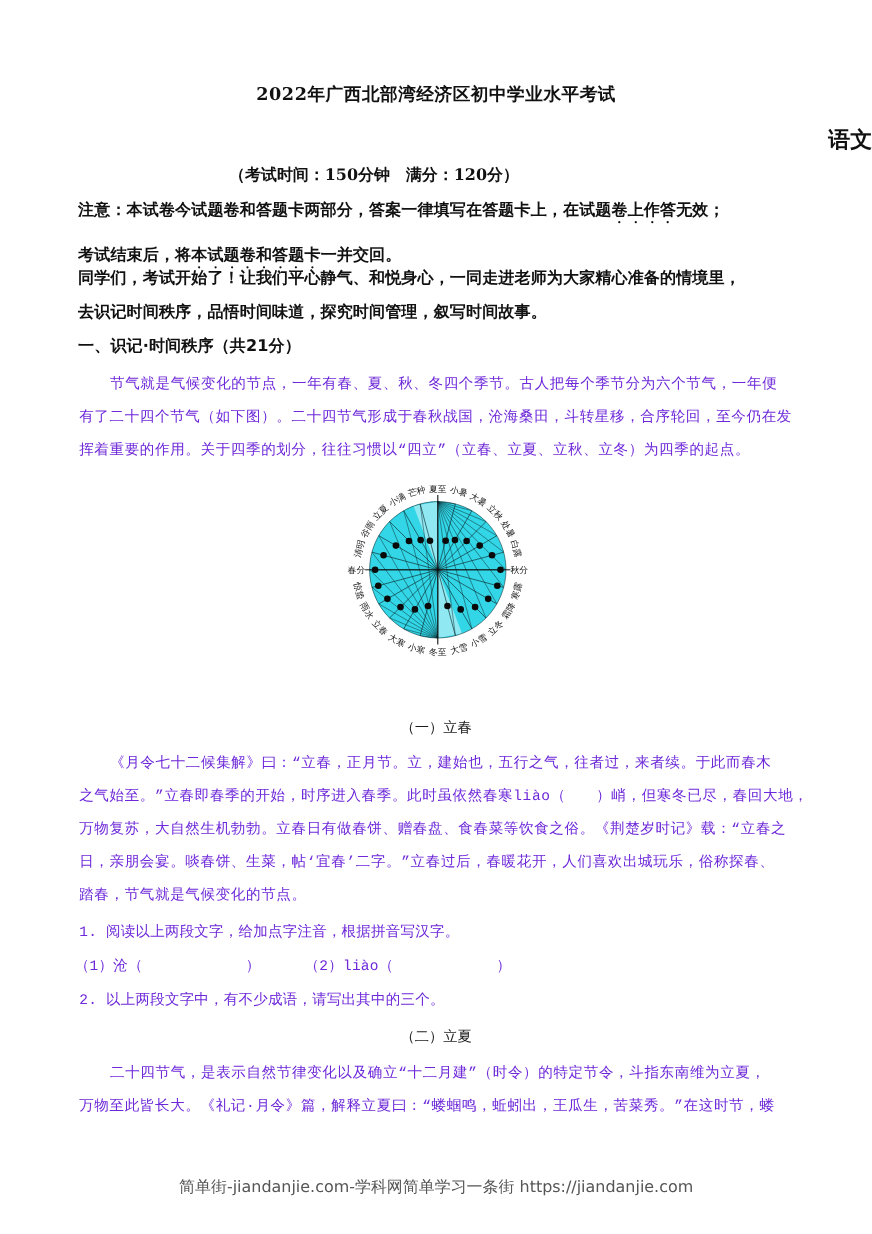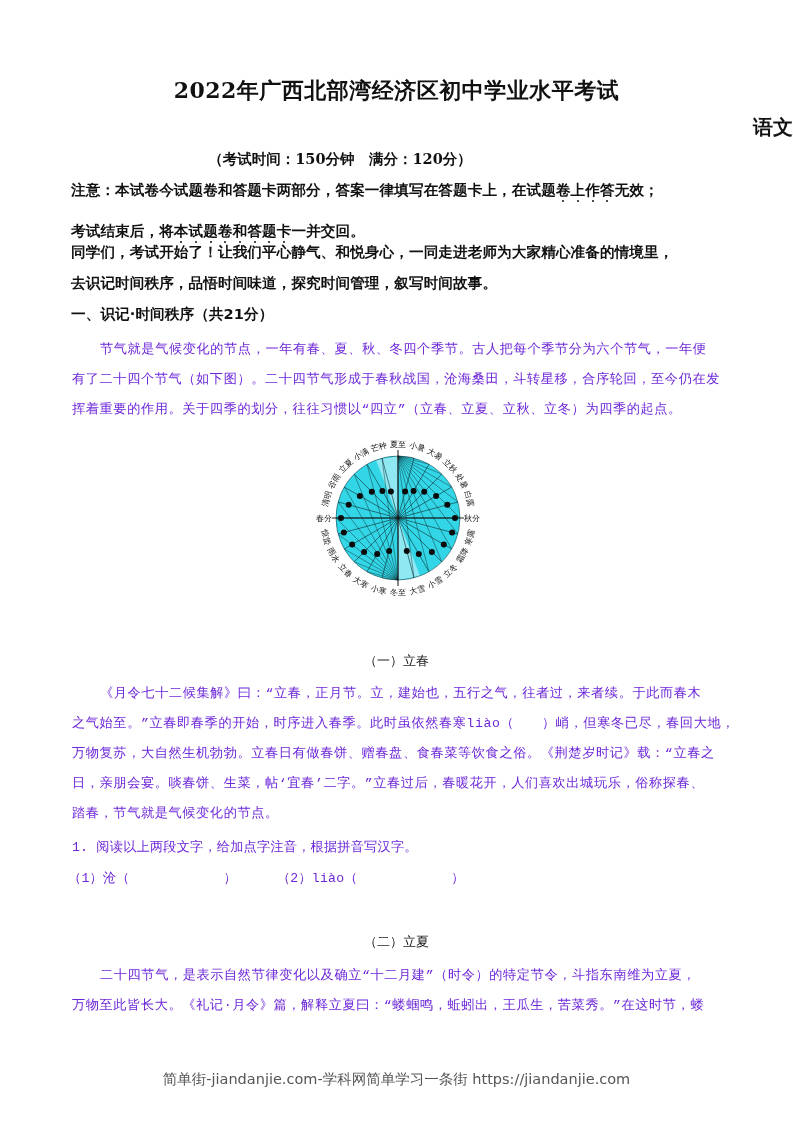--- a/index.html
+++ b/index.html
@@ -1,20 +1,20 @@
 <!DOCTYPE html>
 <html><head>
 <meta charset="utf-8">
 <style>
   html, body { margin: 0; padding: 0; background: #ffffff; }
   body { width: 793px; height: 1122px; position: relative; overflow: hidden; color: #111; }
   .page { position: absolute; left: 0; top: 0; width: 793px; height: 1122px; }
 
   .title { position: absolute; left: 0; width: 793px; top: 76px; text-align: center;
-           font-family: "DejaVu Serif", serif; font-weight: bold; font-size: 22px; letter-spacing: 0.5px; }
+           font-family: "DejaVu Serif", serif; font-weight: bold; font-size: 16px; letter-spacing: 0.5px; }
   .subject { position: absolute; left: 0; width: 793px; top: 114px; text-align: right;
            font-family: "DejaVu Serif", serif; font-weight: bold; font-size: 20px; }
   .exam-info { position: absolute; left: 0; width: 680px; top: 150px; text-align: center;
            font-family: "DejaVu Serif", serif; font-weight: bold; font-size: 14.5px; }
 
   .bold-line { position: absolute; left: 71px; font-family: "DejaVu Sans", sans-serif; font-weight: bold;
            font-size: 14.6px; white-space: nowrap; letter-spacing: 0.1px; }
   .em-dot { position: relative; }
   .em-dot::after { content: ""; position: absolute; left: 50%; bottom: -4px; width: 2px; height: 2px;
            margin-left: -1px; background: #111; border-radius: 50%; }
@@ -164,19 +164,23 @@
   <div class="body-line" style="top:714px;">之气始至。”立春即春季的开始，时序进入春季。此时虽依然春寒liào（　　）峭，但寒冬已尽，春回大地，</div>
   <div class="body-line" style="top:744px;">万物复苏，大自然生机勃勃。立春日有做春饼、赠春盘、食春菜等饮食之俗。《荆楚岁时记》载：“立春之</div>
   <div class="body-line" style="top:774px;">日，亲朋会宴。啖春饼、生菜，帖‘宜春’二字。”立春过后，春暖花开，人们喜欢出城玩乐，俗称探春、</div>
   <div class="body-line" style="top:804px;">踏春，节气就是气候变化的节点。</div>
 
   <div class="body-line" style="top:838px; letter-spacing:0.2px;">
     <span>1.</span>
     <span>阅读以上两段文字，给加点字注音，根据拼音写汉字。</span>
   </div>
   <div class="body-line" style="top:869px; left:68px; letter-spacing:0.2px;">（1）沧（　　　　　　　）　　　（2）liào（　　　　　　　）</div>
+  <div class="body-line" style="top:900px; letter-spacing:0.2px;">
+    <span>2.</span>
+    <span>以上两段文字中，有不少成语，请写出其中的三个。</span>
+  </div>
 
   <div class="center-line" style="top:933px;">（二）立夏</div>
   <div class="body-line indent" style="top:966px;">二十四节气，是表示自然节律变化以及确立“十二月建”（时令）的特定节令，斗指东南维为立夏，</div>
   <div class="body-line" style="top:996px;">万物至此皆长大。《礼记·月令》篇，解释立夏曰：“蝼蝈鸣，蚯蚓出，王瓜生，苦菜秀。”在这时节，蝼</div>
 
   <div class="footer">简单街-jiandanjie.com-学科网简单学习一条街 https://jiandanjie.com</div>
 </div>
 
 </body></html>

